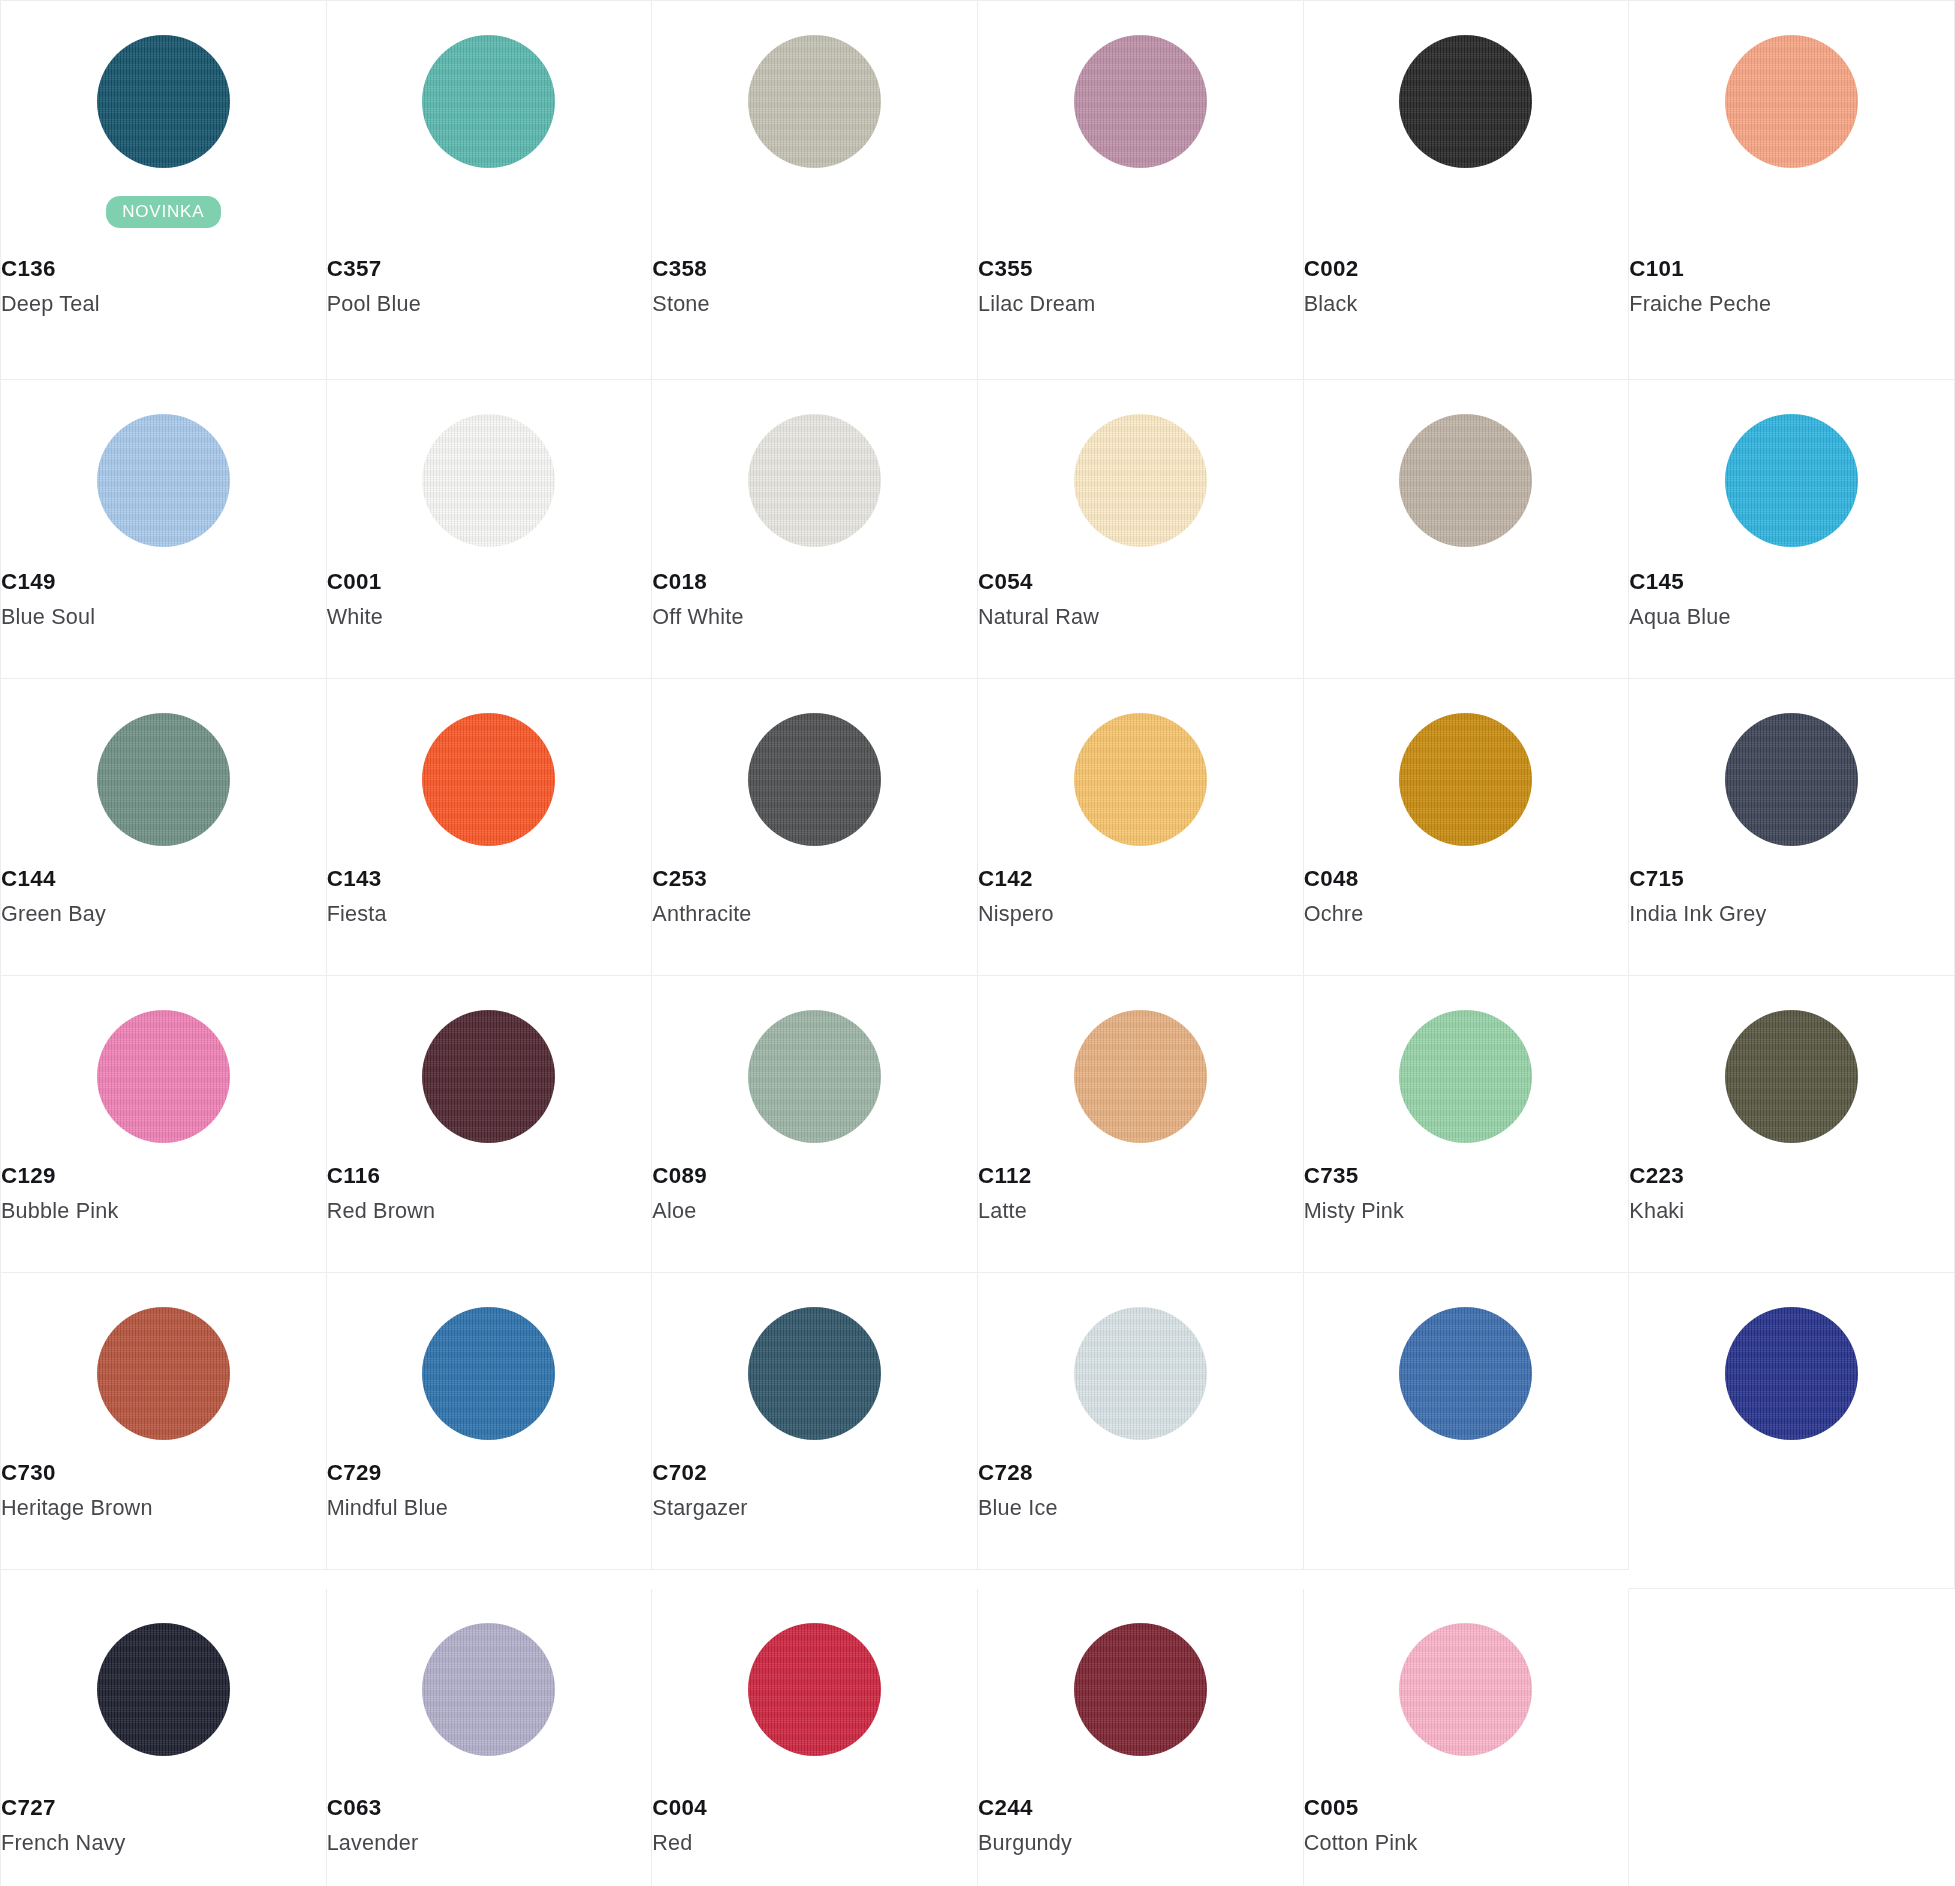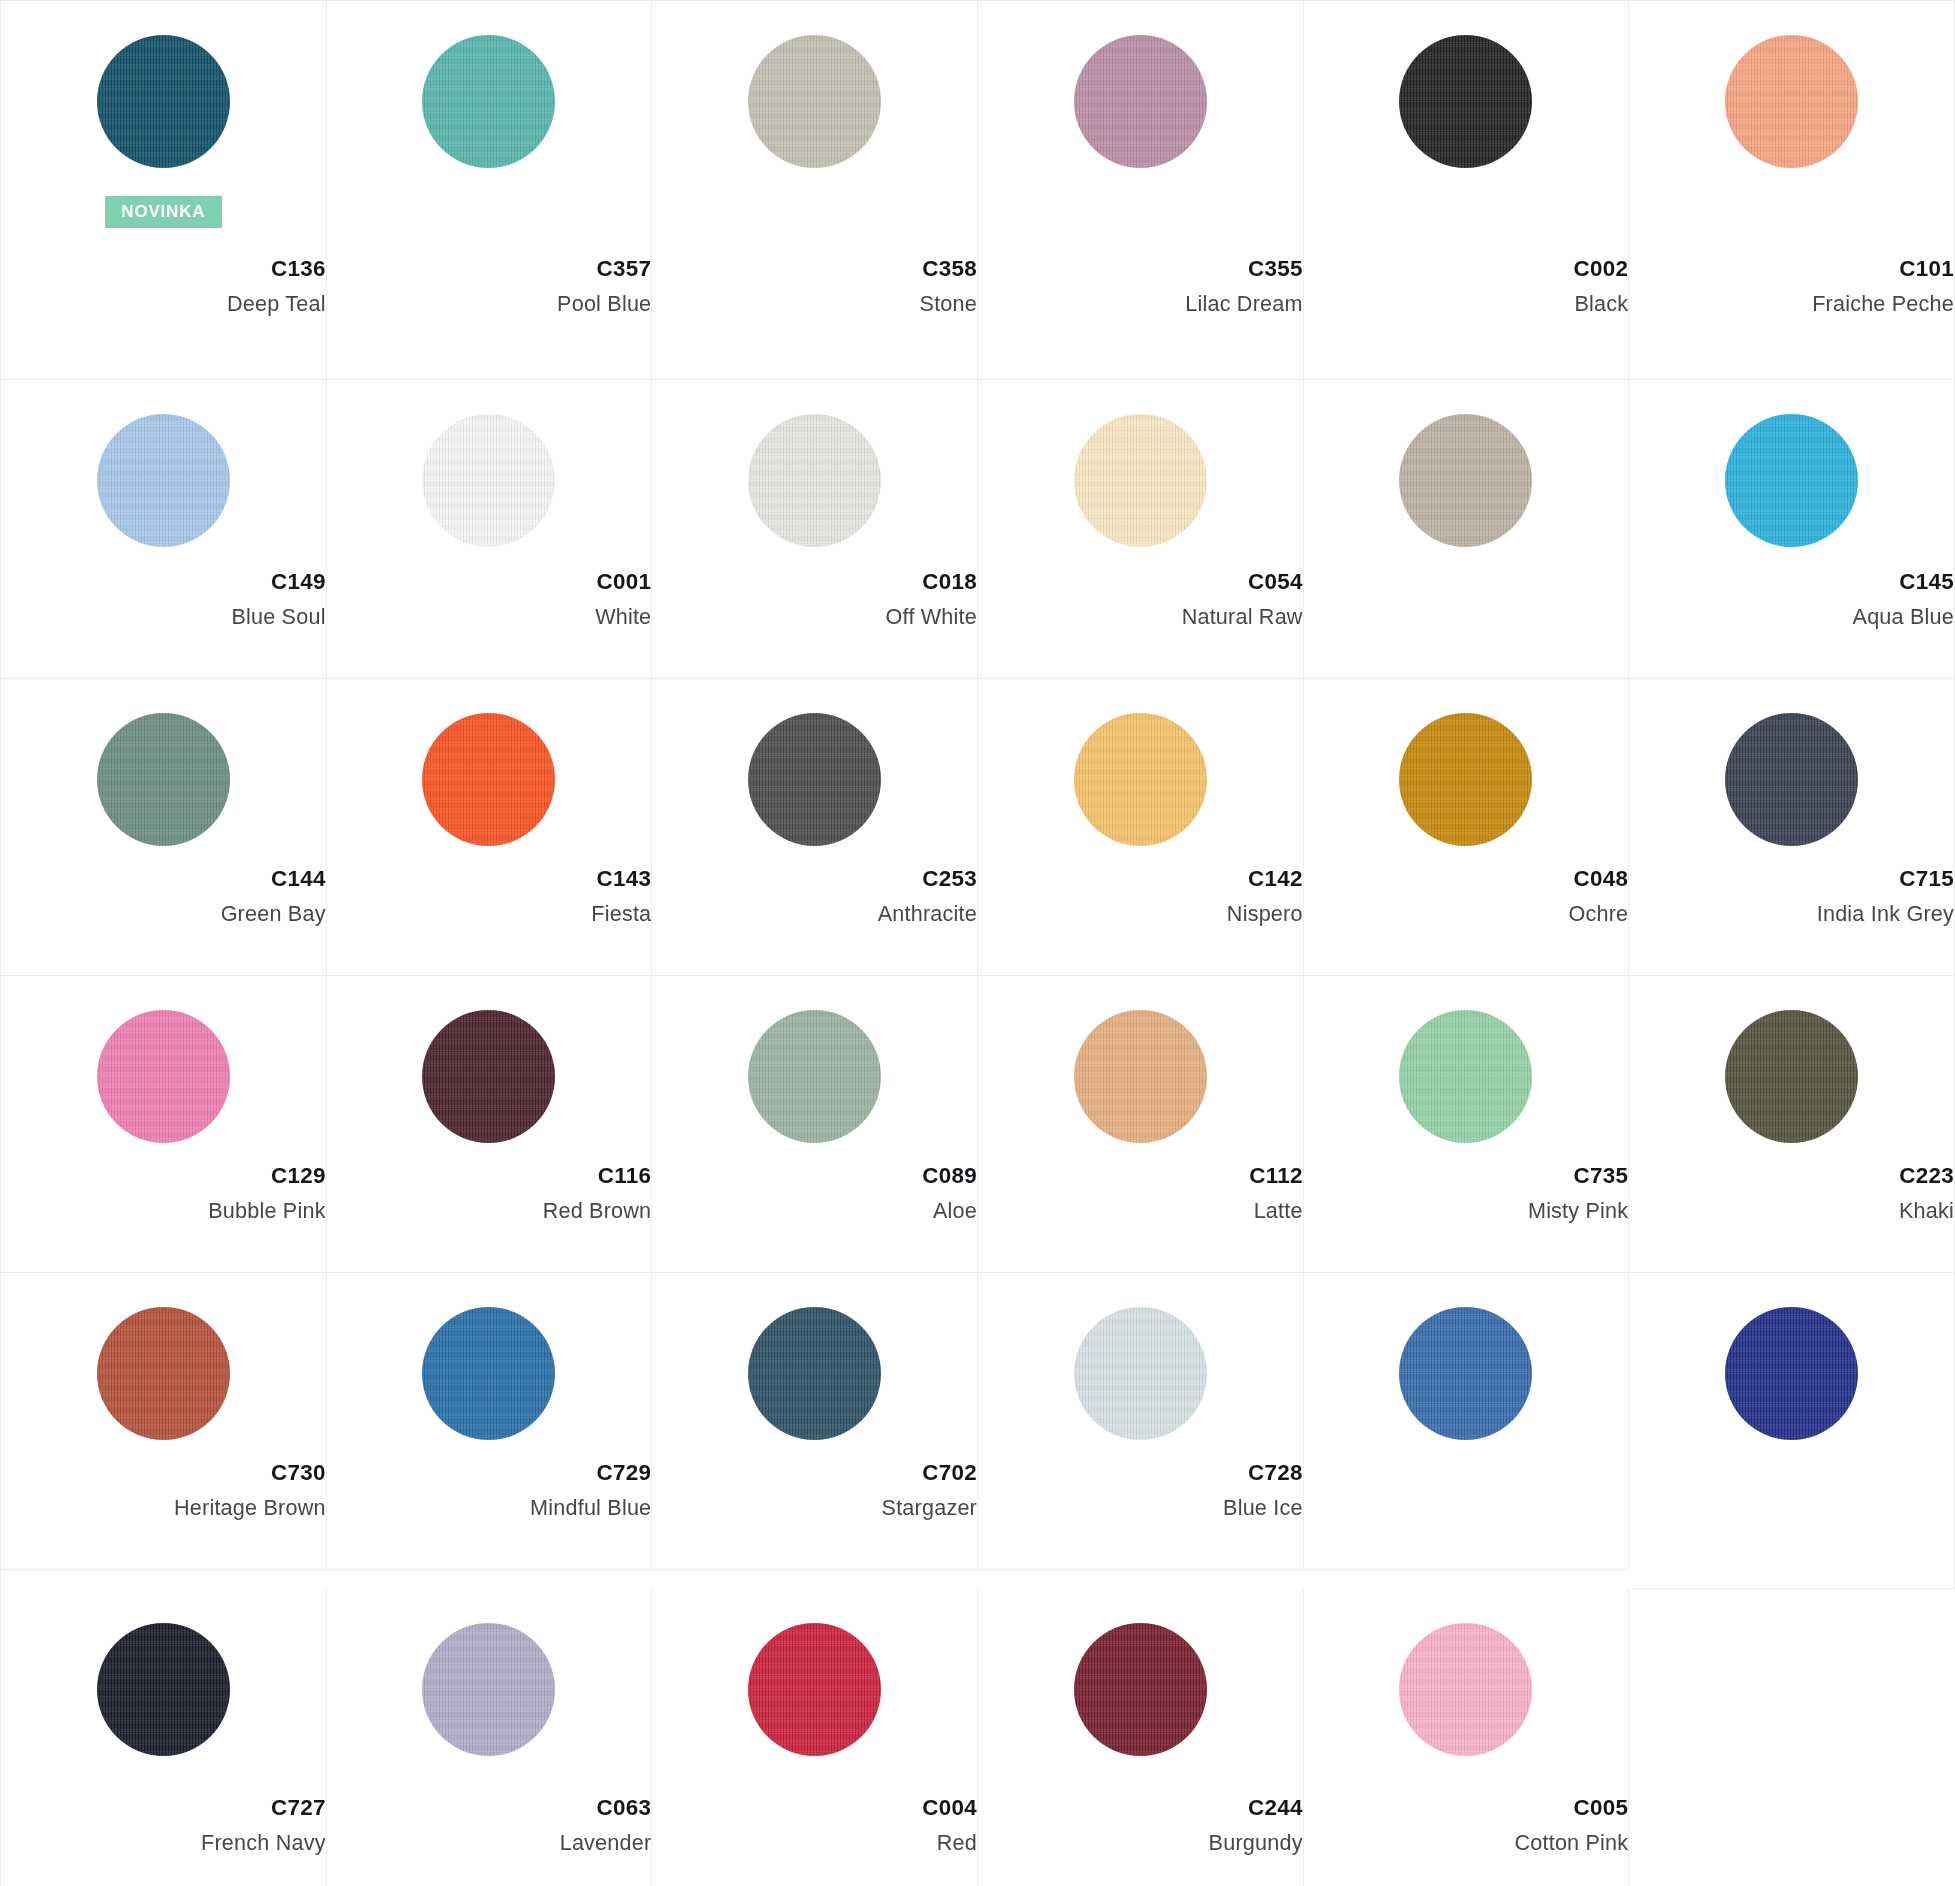--- a/index.html
+++ b/index.html
@@ -75,33 +75,33 @@
         rgba(255,255,255,0.05) 0.7px,
         rgba(0,0,0,0.035) 0.7px,
         rgba(0,0,0,0.035) 2.2px);
     pointer-events: none;
   }
 
   .badge {
     display: inline-block;
     margin-top: 22.4px;
     padding: 6.7px 16.4px 7.5px 16.4px;
-    border-radius: 0;
+    border-radius: 14px;
     color: #ffffff;
     font-size: 17px;
     letter-spacing: 0.8px;
     line-height: 1;
-    font-weight: 700;
+    font-weight: 400;
     white-space: nowrap;
   }
 
   .meta {
     margin-top: auto;
     width: 100%;
-    text-align: right;
+    text-align: left;
     padding-bottom: 25px;
   }
   .row-1 .meta { padding-bottom: 39px; }
 
   .swatch-code {
     font-size: 22.4px;
     font-weight: bold;
     color: #15161a;
     letter-spacing: 0.3px;
     line-height: 1.25;

